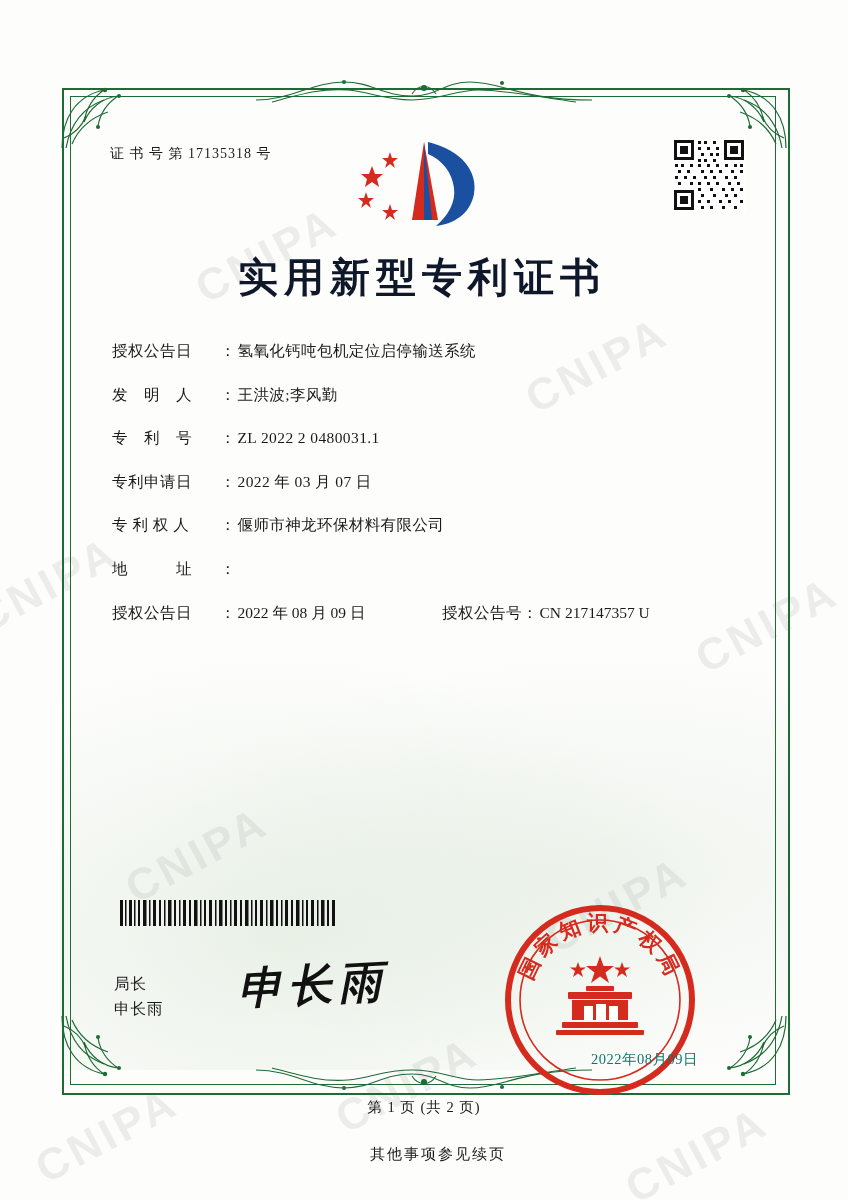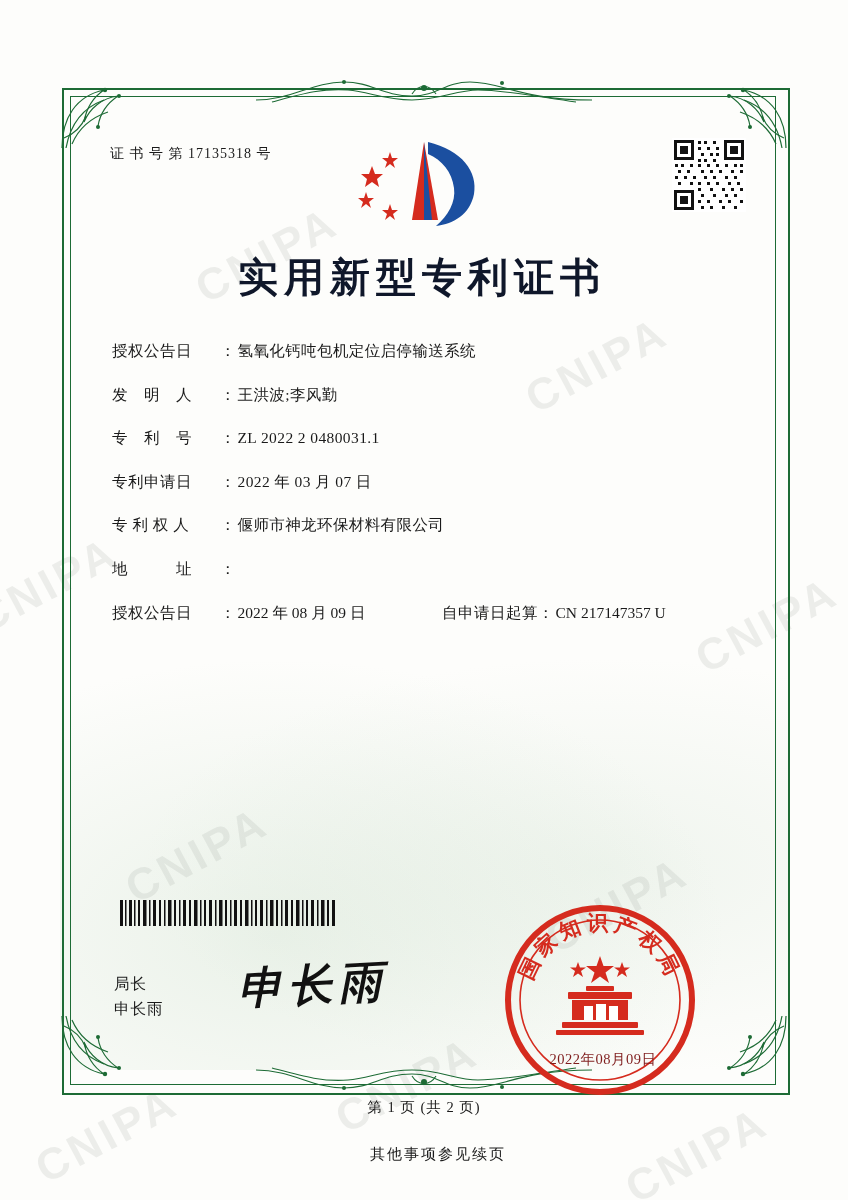--- a/index.html
+++ b/index.html
@@ -244,23 +244,23 @@
     width: 200px;
     height: 200px;
     z-index: 7;
   }
   .seal svg { width:100%; height:100%; display:block; }
   .seal-date {
     position: absolute;
     left: 418px;
     top: 940px;
     width: 190px;
-    text-align: center;
+    text-align: right;
     font-size: 14.5px;
-    color: #7f1d1d;
+    color: #0f766e;
     z-index: 8;
     letter-spacing: 0.5px;
   }
 
   .page-num {
     position: absolute;
     left: 0; right: 0;
     top: 1098px;
     text-align: center;
     font-size: 14.5px;
@@ -505,21 +505,21 @@
         <span class="field-colon">：</span>
       </div>
 
       <div class="row-split">
         <span class="seg1">
           <span class="field-label">授权公告日</span>
           <span class="field-colon">：</span>
           <span>2022 年 08 月 09 日</span>
         </span>
         <span class="seg2">
-          <span class="lbl2">自申请日起算</span>
+          <span class="lbl2">授权公告号</span>
           <span class="field-colon">：</span>
           <span>CN 217147357 U</span>
         </span>
       </div>
 
     </div>
 
     <div class="paragraphs">
     </div>
 

